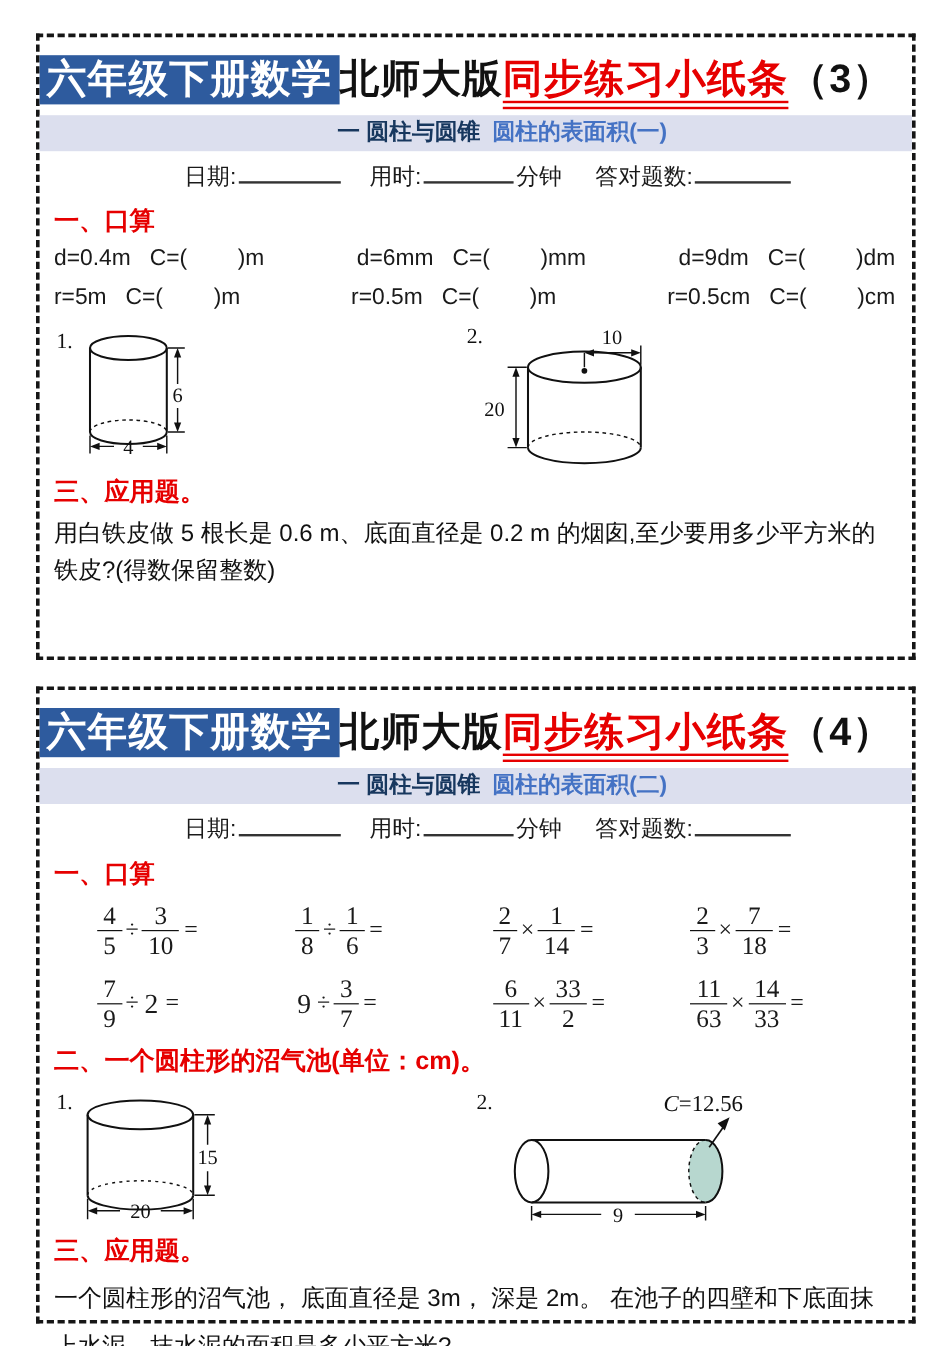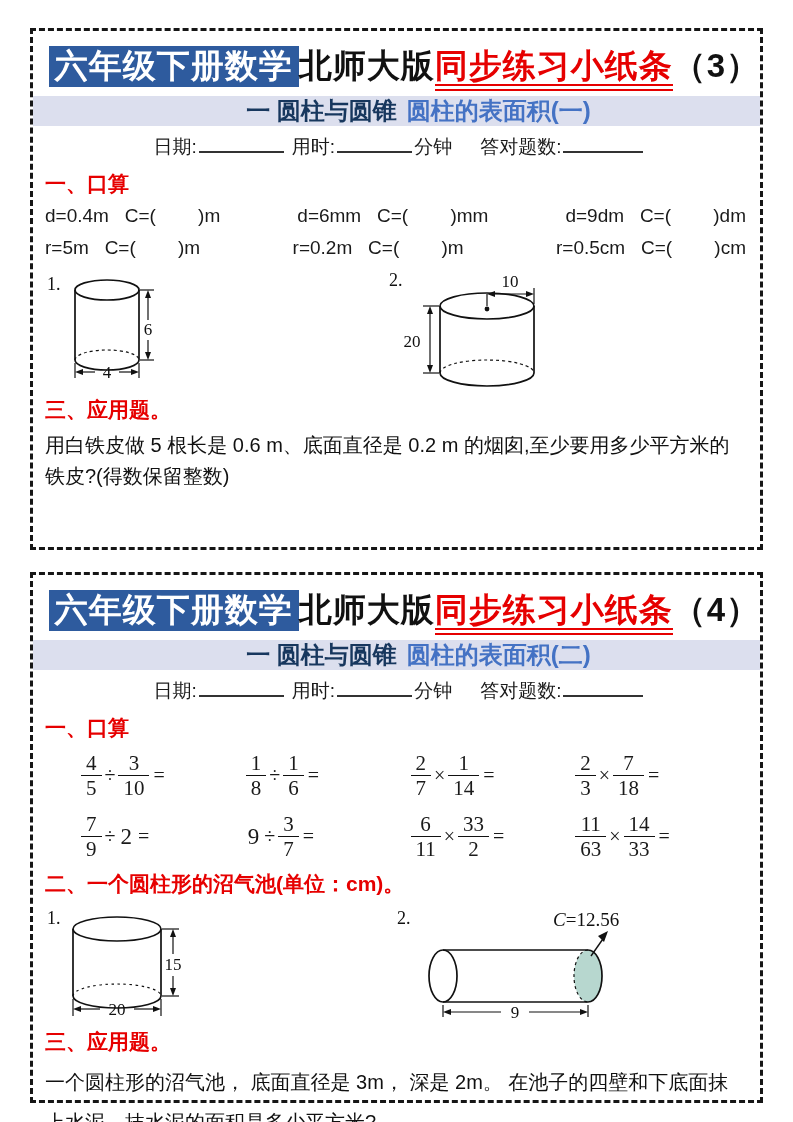--- a/index.html
+++ b/index.html
@@ -14,21 +14,21 @@
     border: 3px dashed #161616;
     width: 733px;
     background: #fff;
     padding: 6px 0 0 0;
     position: relative;
   }
   .sheet-3 { height: 522px; margin-bottom: 22px; }
   .sheet-4 { height: 531px; }
 
   .title-line {
-    text-align: right;
+    text-align: left;
     font-size: 33px;
     font-weight: bold;
     letter-spacing: 1px;
     margin-top: 6px;
     line-height: 46px;
     white-space: nowrap;
   }
   .title-hl {
     background: #2e5b9e;
     color: #ffffff;
@@ -41,34 +41,34 @@
     padding-bottom: 0px;
   }
   .title-num { color: #111; }
 
   .subtitle-bar {
     background: #dcdfee;
     margin-top: 7px;
     height: 30px;
     line-height: 30px;
     text-align: center;
-    font-size: 24px;
+    font-size: 19px;
     font-weight: bold;
     padding-left: 44px;
   }
   .subtitle-unit { color: #17375e; margin-right: 10px; }
   .subtitle-topic { color: #4472c4; }
 
   .meta-row {
     text-align: center;
     font-size: 19px;
     margin-top: 8px;
     height: 30px;
   }
-  .meta-row .lbl { margin-left: 6px; text-align: right; }
+  .meta-row .lbl { margin-left: 22px; text-align: right; }
   .blank {
     display: inline-block;
     border-bottom: 2px solid #333;
     height: 1em;
     vertical-align: baseline;
     margin: 0 2px;
   }
   .blank.w85 { width: 85px; }
   .blank.w75 { width: 75px; }
   .blank.w80 { width: 80px; }
@@ -136,21 +136,21 @@
   </div>
 
   <div class="sec-head">一、口算</div>
   <div class="oral-row">
     <span>d=0.4m   C=(        )m</span>
     <span>d=6mm   C=(        )mm</span>
     <span>d=9dm   C=(        )dm</span>
   </div>
   <div class="oral-row">
     <span>r=5m   C=(        )m</span>
-    <span>r=0.2m   C=(        )m</span>
+    <span>r=0.5m   C=(        )m</span>
     <span>r=0.5cm   C=(        )cm</span>
   </div>
 
   <div class="figures-row">
 
     <svg class="fig" width="130" height="118" viewBox="0 0 130 118">
       <text x="2" y="22" font-size="18">1.</text>
       <g stroke="#111" stroke-width="1.7" fill="none">
         <ellipse cx="62" cy="22" rx="32" ry="10"></ellipse>
         <line x1="30" y1="22" x2="30" y2="92"></line>

